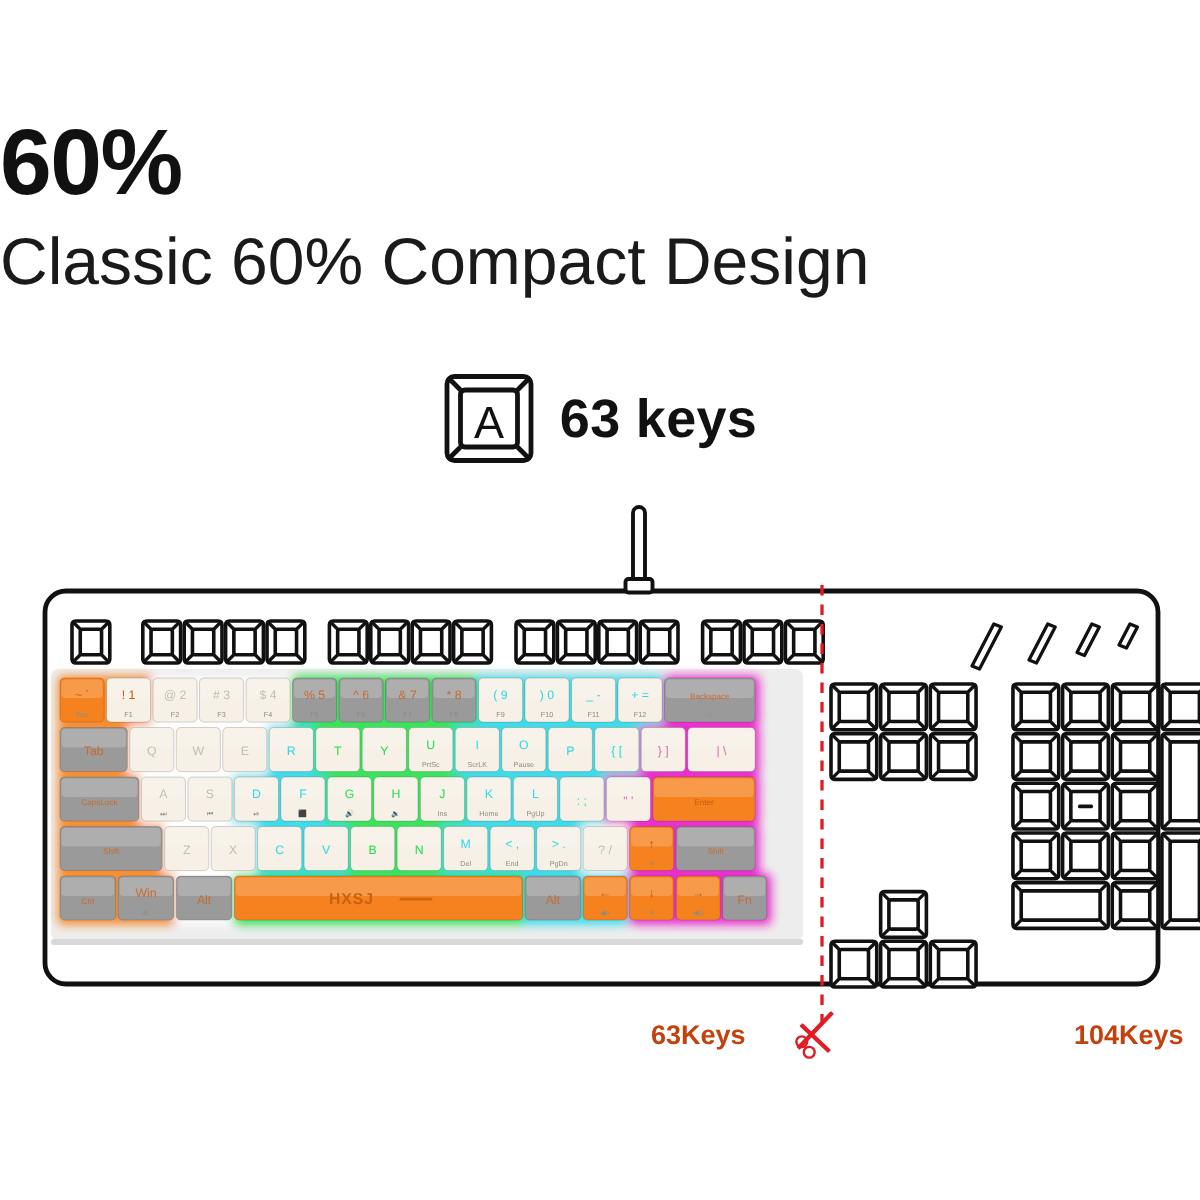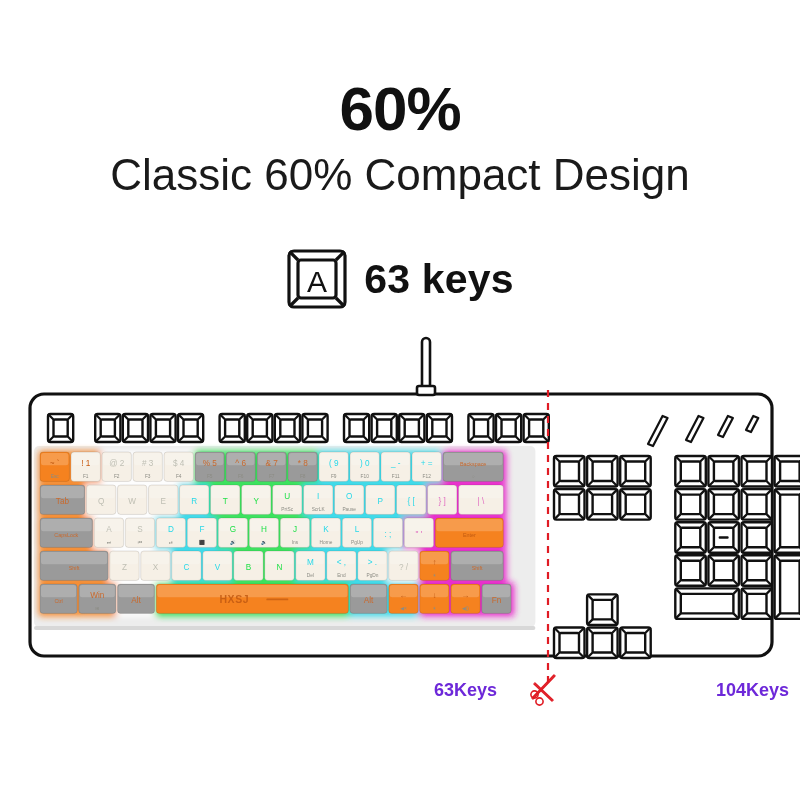--- a/index.html
+++ b/index.html
@@ -15,21 +15,21 @@
     position: relative;
     width: 800px; height: 800px;
     background: #ffffff;
   }
 
   
   .headline {
     position: absolute;
     left: 0; top: 78px;
     width: 800px;
-    text-align: center;
+    text-align: left;
   }
   .headline .pct {
     font-size: 62px;
     font-weight: 700;
     letter-spacing: -1px;
     color: #111111;
     line-height: 1.0;
   }
   .headline .sub {
     margin-top: 10px;
@@ -48,40 +48,40 @@
     align-items: center;
     justify-content: center;
     gap: 16px;
   }
   .keycap-icon {
     width: 62px; height: 62px;
     position: relative;
   }
   .keycap-icon svg { display: block; }
   .keybadge-row .count {
-    font-size: 41px;
+    font-size: 36px;
     font-weight: 700;
     color: #111111;
     letter-spacing: 0.2px;
   }
 
   
   #kb-stage {
     position: absolute;
     left: 0; top: 330px;
     width: 800px; height: 400px;
   }
   #kb-stage svg { display: block; }
 
   
   .caption {
     position: absolute;
     font-size: 18px;
     font-weight: 700;
-    color: #6d28d9;
+    color: #c2410c;
     white-space: nowrap;
   }
   #cap-63 { left: 434px; top: 680px; }
   #cap-104 { left: 716px; top: 680px; }
   .scissors {
     position: absolute;
     left: 528px; top: 668px;
     width: 34px; height: 40px;
   }
 </style>

